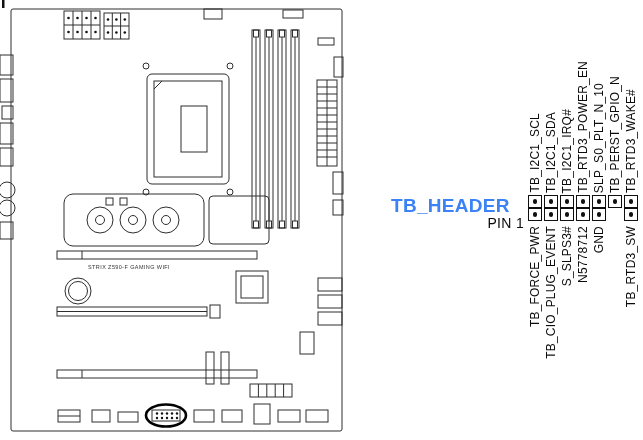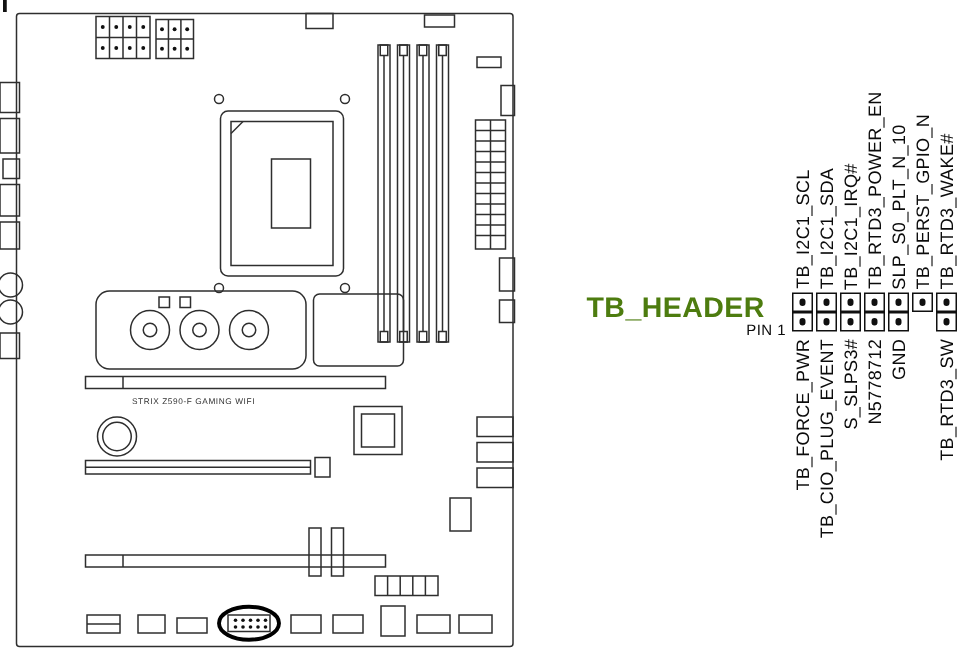--- a/index.html
+++ b/index.html
@@ -3,21 +3,21 @@
 <meta charset="utf-8">
 <style>
   html,body{margin:0;padding:0;background:#fff;}
   .stage{
     position:relative;width:643px;height:440px;background:#ffffff;
     font-family:"Liberation Sans",sans-serif;color:#111;overflow:hidden;
   }
   .board{position:absolute;left:0;top:0;}
   .tb-title{
     position:absolute;left:391px;top:195px;
-    font-size:19px;font-weight:600;letter-spacing:.3px;color:#4d7c0f;
+    font-size:19px;font-weight:600;letter-spacing:.3px;color:#3b82f6;
   }
   .pins{
     position:absolute;left:527px;top:195px;
     display:grid;grid-template-columns:repeat(7,16px);grid-auto-rows:13px;
   }
   .cell{position:relative;}
   .pin{
     position:absolute;left:1px;top:0;width:14px;height:13px;
     border:1.7px solid #101010;box-sizing:border-box;background:#fff;
   }
@@ -27,21 +27,21 @@
     border-radius:50%;background:#101010;
   }
   .vlab{
     position:absolute;writing-mode:vertical-rl;transform:rotate(180deg);
     font-size:12px;line-height:16px;letter-spacing:.2px;white-space:nowrap;color:#0b0b0b;
   }
   .vtop{bottom:247px;}
   .vbot{top:226px;}
   .pin1{
     position:absolute;left:478px;top:215px;width:46px;text-align:right;
-    font-size:10px;letter-spacing:.3px;color:#0b0b0b;
+    font-size:14px;letter-spacing:.3px;color:#0b0b0b;
   }
 </style>
 </head>
 <body>
 
 <div class="stage">
 
   <svg class="board" width="360" height="440" viewBox="0 0 360 440">
     <g fill="none" stroke="#2e2e2e" stroke-width="1">
 

